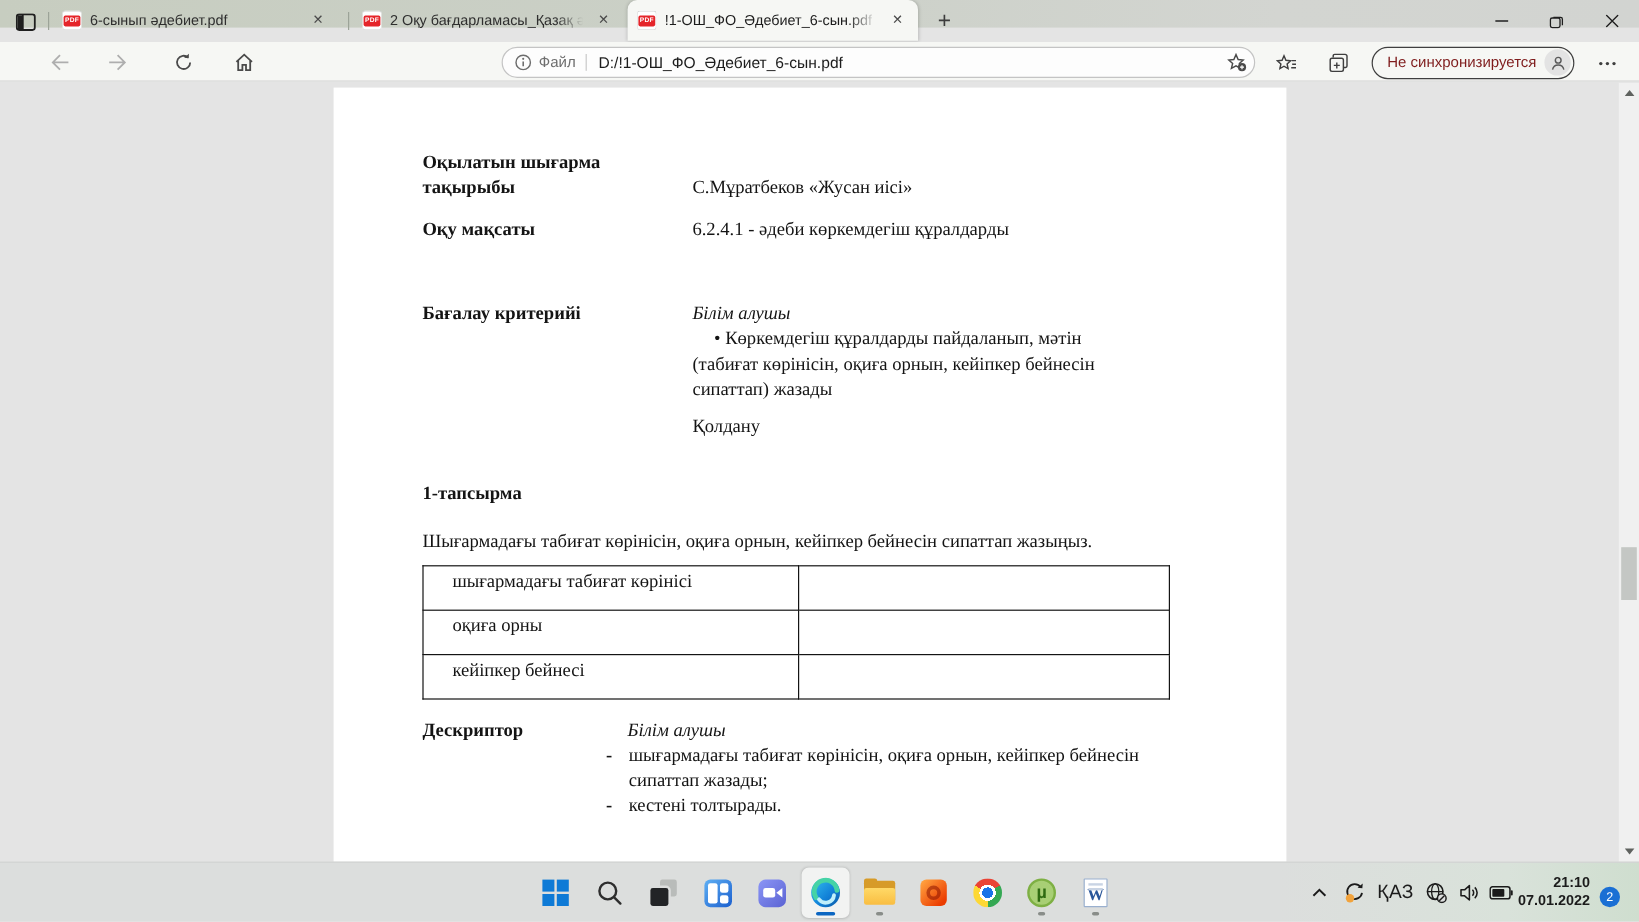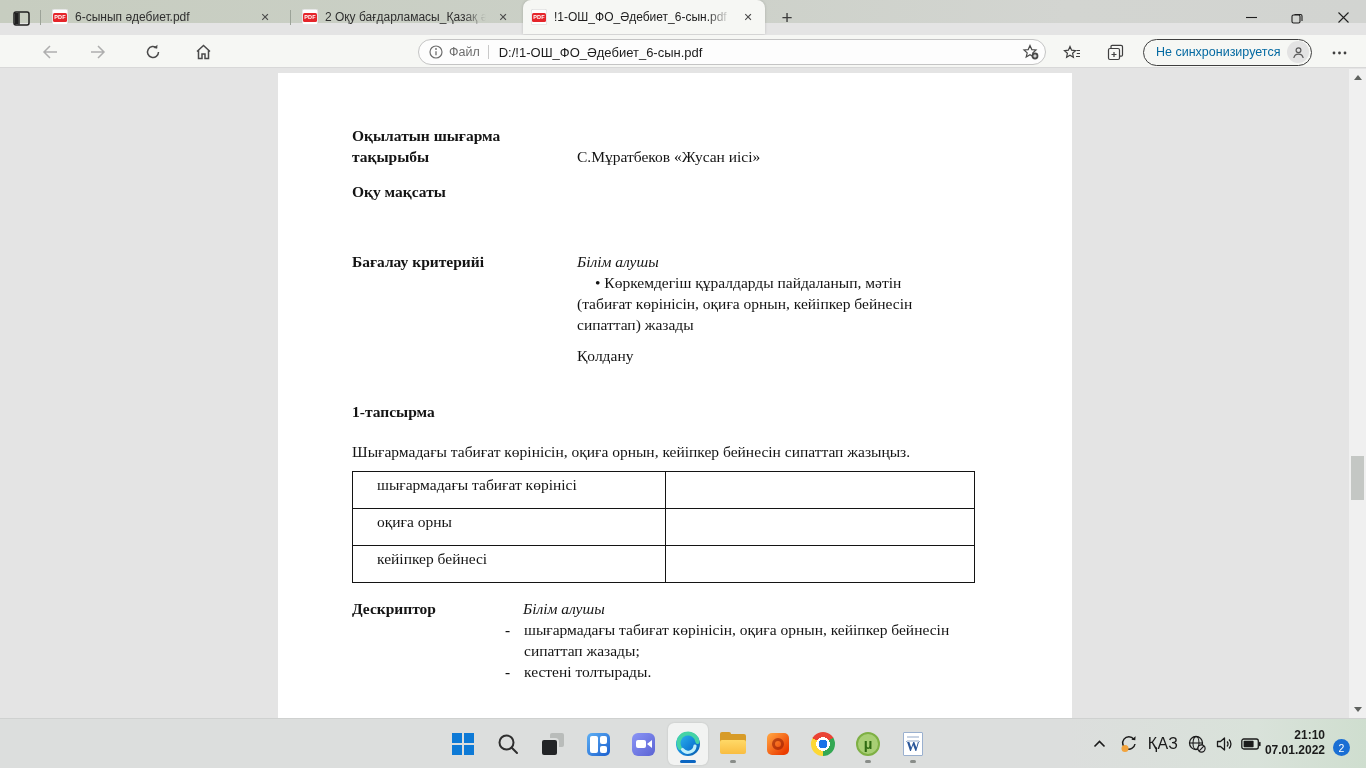--- a/index.html
+++ b/index.html
@@ -25,21 +25,21 @@
 
   
   .toolbar { position:absolute; left:0; top:35px; width:1366px; height:33px; background:#f6f7f4; border-bottom:1px solid #d8d8d8; }
   .navbtn { position:absolute; top:4px; width:30px; height:26px; display:flex; align-items:center; justify-content:center; border-radius:5px; }
   .urlbar { position:absolute; left:418px; top:4px; width:628px; height:26px; background:#fdfdfd; border:1px solid #c4c4c4; border-radius:14px; display:flex; align-items:center; padding:0 6px 0 10px; }
   .urlbar .scheme { font-size:12.5px; color:#6d6d6d; margin:0 8px 0 6px; }
   .urlbar .vline { width:1px; height:14px; background:#c9c9c9; margin-right:10px; }
   .urlbar .url { font-size:13px; color:#1c1c1c; flex:1; white-space:nowrap; overflow:hidden; }
   .tool-ic { position:absolute; top:5px; width:28px; height:25px; display:flex; align-items:center; justify-content:center; border-radius:5px; }
   .profile-pill { position:absolute; left:1143px; top:3.5px; height:27px; border:1.5px solid #3f3f3f; border-radius:14px; display:flex; align-items:center; padding:0 2px 0 12px; background:#f6f7f4; }
-  .profile-pill .ptext { font-size:12.5px; color:#0369a1; margin-right:7px; white-space:nowrap; }
+  .profile-pill .ptext { font-size:12.5px; color:#7f1d1d; margin-right:7px; white-space:nowrap; }
   .avatar-circ { width:22px; height:22px; border-radius:50%; background:#e3e3e3; display:flex; align-items:center; justify-content:center; }
 
   
   .content { position:absolute; left:0; top:69px; width:1366px; height:649px; background:#e4e4e4; }
   .page { position:absolute; left:278px; top:4px; width:794px; height:645px; background:#ffffff; }
   .doc { font-family:"Liberation Serif","DejaVu Serif",serif; font-size:15.5px; color:#141414; line-height:21px; }
   .doc .abs { position:absolute; }
   .b { font-weight:bold; }
   .i { font-style:italic; }
   .just { text-align:justify; }
@@ -238,20 +238,21 @@
   </div>
 </div>
 
 <div class="content">
   <div class="page doc">
 
     <div class="abs b" style="left:74px; top:52px; width:175px;">Оқылатын шығарма тақырыбы</div>
     <div class="abs" style="left:299px; top:73px;">С.Мұратбеков «Жусан иісі»</div>
 
     <div class="abs b" style="left:74px; top:108px; width:175px;">Оқу мақсаты</div>
+    <div class="abs" style="left:299px; top:108px; width:400px;">6.2.4.1 - әдеби көркемдегіш құралдарды</div>
 
     <div class="abs b" style="left:74px; top:178px; width:175px;">Бағалау критерийі</div>
     <div class="abs i" style="left:299px; top:178px;">Білім алушы</div>
     <div class="abs" style="left:299px; top:199px; width:352px; text-indent:18px;">•   Көркемдегіш құралдарды пайдаланып, мәтін (табиғат көрінісін, оқиға орнын, кейіпкер бейнесін сипаттап) жазады</div>
 
     <div class="abs" style="left:299px; top:272px;">Қолдану</div>
 
     <div class="abs b" style="left:74px; top:328px;">1-тапсырма</div>
     <div class="abs" style="left:74px; top:368px; width:640px;">Шығармадағы табиғат көрінісін, оқиға орнын, кейіпкер бейнесін сипаттап жазыңыз.</div>
 

